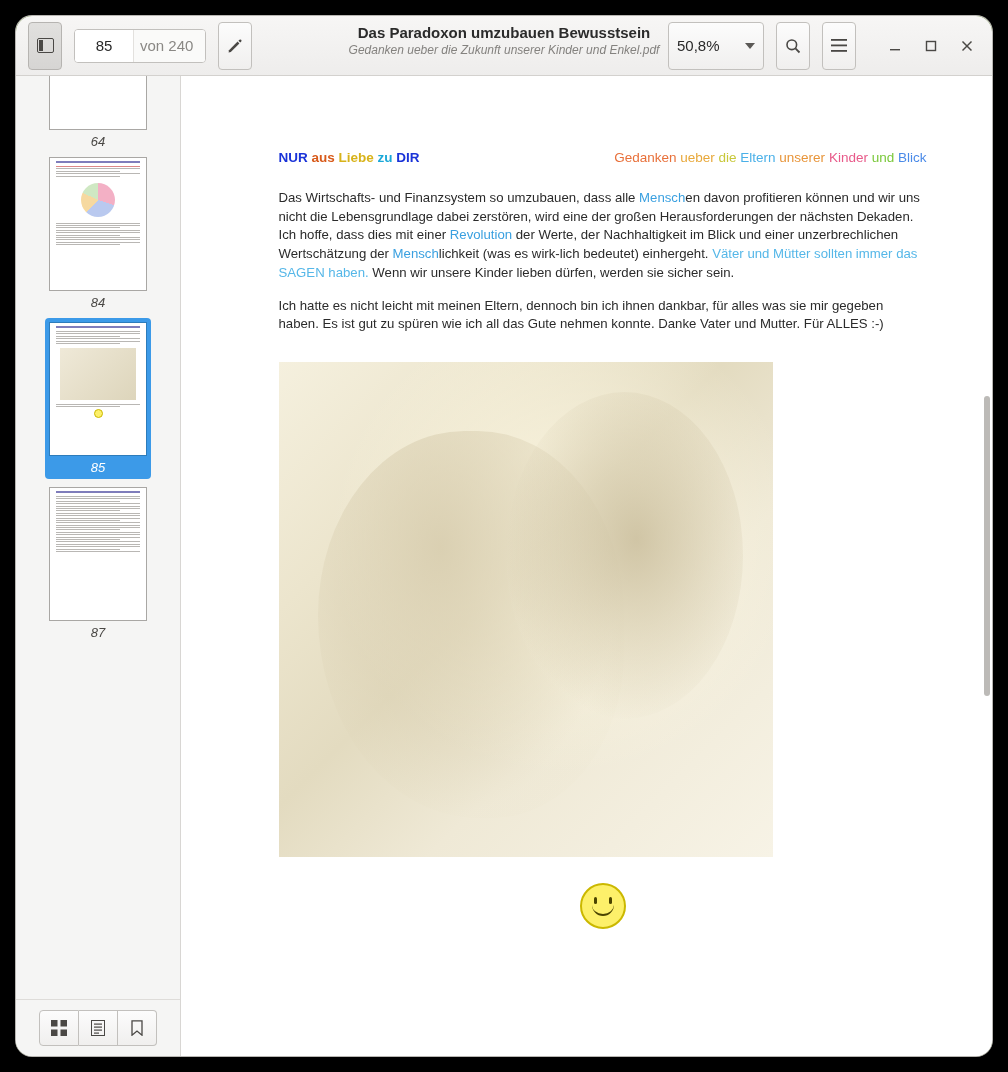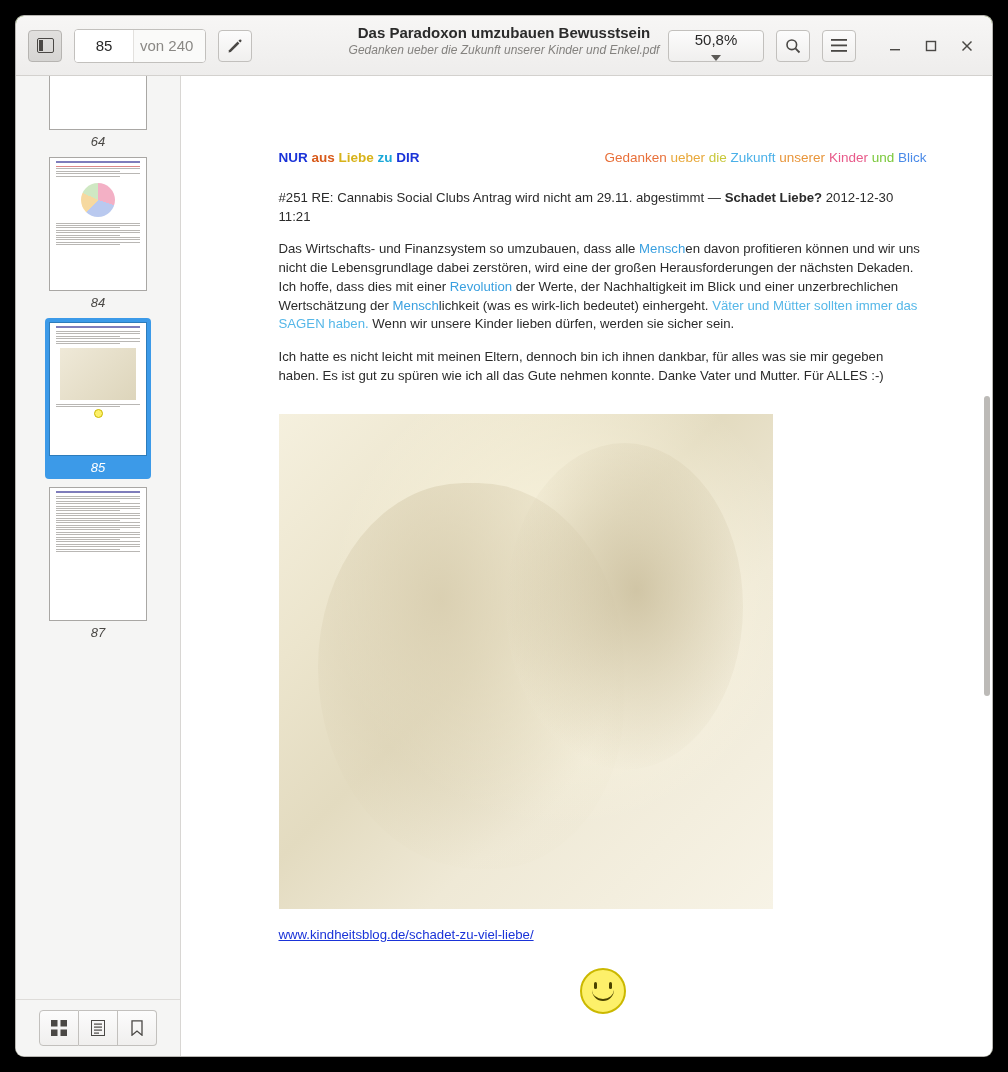--- a/index.html
+++ b/index.html
@@ -13,21 +13,21 @@
     overflow: hidden;
     font-family: "Liberation Sans", sans-serif;
   }
   .window {
     position: absolute;
     left: 16px;
     top: 16px;
     width: 976px;
     height: 1040px;
     background: #4d7c0f;
-    border-radius: 8px;
+    border-radius: 16px;
     box-shadow: 0 0 0 1px #b8b6b2;
     overflow: hidden;
     display: flex;
     flex-direction: column;
   }
   
   .titlebar {
     height: 60px;
     min-height: 60px;
     background: linear-gradient(to bottom, #f7f6f5, #eeedec);
@@ -36,26 +36,25 @@
     align-items: center;
     padding: 0 12px;
     position: relative;
     box-sizing: border-box;
   }
   .btn {
     box-sizing: border-box;
     border: 1px solid #c2c0bd;
     background: linear-gradient(to bottom, #fcfcfc, #f0efee);
     border-radius: 4px;
-    height: 32px;
+    height: 48px;
     display: flex;
     align-items: center;
     justify-content: center;
     cursor: default;
-    flex-direction: column;
   }
   .sidebar-toggle {
     width: 34px;
     margin-right: 12px;
     background: linear-gradient(to bottom,#e1e0de,#d6d5d3);
     border-color: #b6b4b1;
   }
   .pagebox {
     display: flex;
     height: 32px;
@@ -557,41 +556,37 @@
               <span style="color:#1a33d8">NUR</span>
               <span style="color:#d85a1a">aus</span>
               <span style="color:#d8b31a">Liebe</span>
               <span style="color:#1aa8d8">zu</span>
               <span style="color:#1a33d8">DIR</span>
             </div>
             <div class="hdr-right">
               <span style="color:#e8703a">Gedanken</span>
               <span style="color:#e8a83a">ueber</span>
               <span style="color:#c8c83a">die</span>
-              <span style="color:#4ab0e8">Zukunft</span>
+              <span style="color:#4ab0e8">Eltern</span>
               <span style="color:#e8953a">unserer</span>
               <span style="color:#e85a8a">Kinder</span>
               <span style="color:#7ac83a">und</span>
               <span style="color:#4a8ae8">Blick</span>
             </div>
           </div>
 
-          <p class="body-text">
-            <span>#251 RE: Cannabis Social Clubs Antrag wird nicht am 29.11. abgestimmt — </span><b>Schadet Liebe?</b><span> 2012-12-30 11:21</span>
-          </p>
 
           <p class="body-text">
             <span>Das Wirtschafts- und Finanzsystem so umzubauen, dass alle </span><span style="color:#3aa0e0;">Mensch</span><span>en davon profitieren können und wir uns nicht die Lebensgrundlage dabei zerstören, wird eine der großen Herausforderungen der nächsten Dekaden. Ich hoffe, dass dies mit einer </span><span style="color:#3aa0e0;">Revolution</span><span> der Werte, der Nachhaltigkeit im Blick und einer unzerbrechlichen Wertschätzung der </span><span style="color:#3aa0e0;">Mensch</span><span>lichkeit (was es wirk-lich bedeutet) einhergeht. </span><span style="color:#55b7e8;">Väter und Mütter sollten immer das SAGEN haben.</span><span> Wenn wir unsere Kinder lieben dürfen, werden sie sicher sein.</span>
           </p>
 
           <p class="body-text">Ich hatte es nicht leicht mit meinen Eltern, dennoch bin ich ihnen dankbar, für alles was sie mir gegeben haben. Es ist gut zu spüren wie ich all das Gute nehmen konnte. Danke Vater und Mutter. Für ALLES :-)</p>
 
           <div class="photo"></div>
 
-          <a class="doclink" href="#">www.kindheitsblog.de/schadet-zu-viel-liebe/</a>
 
           <div class="smiley-row">
             <div class="smiley">
               <div class="eye l"></div>
               <div class="eye r"></div>
               <div class="mouth"></div>
             </div>
           </div>
 
         </div>

